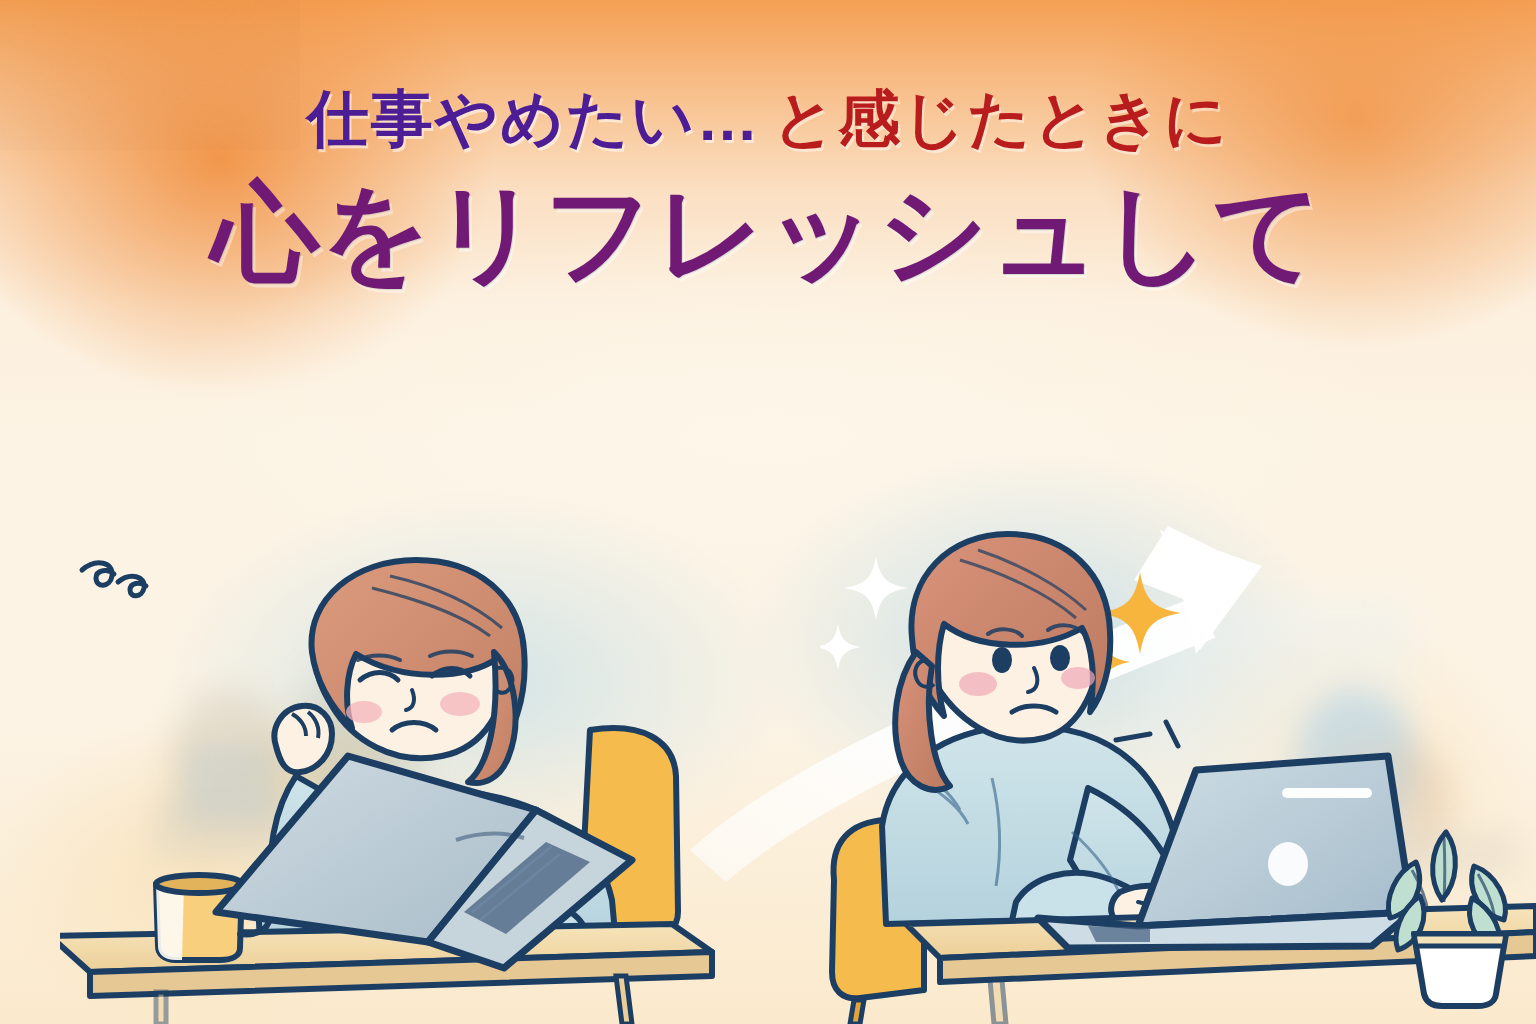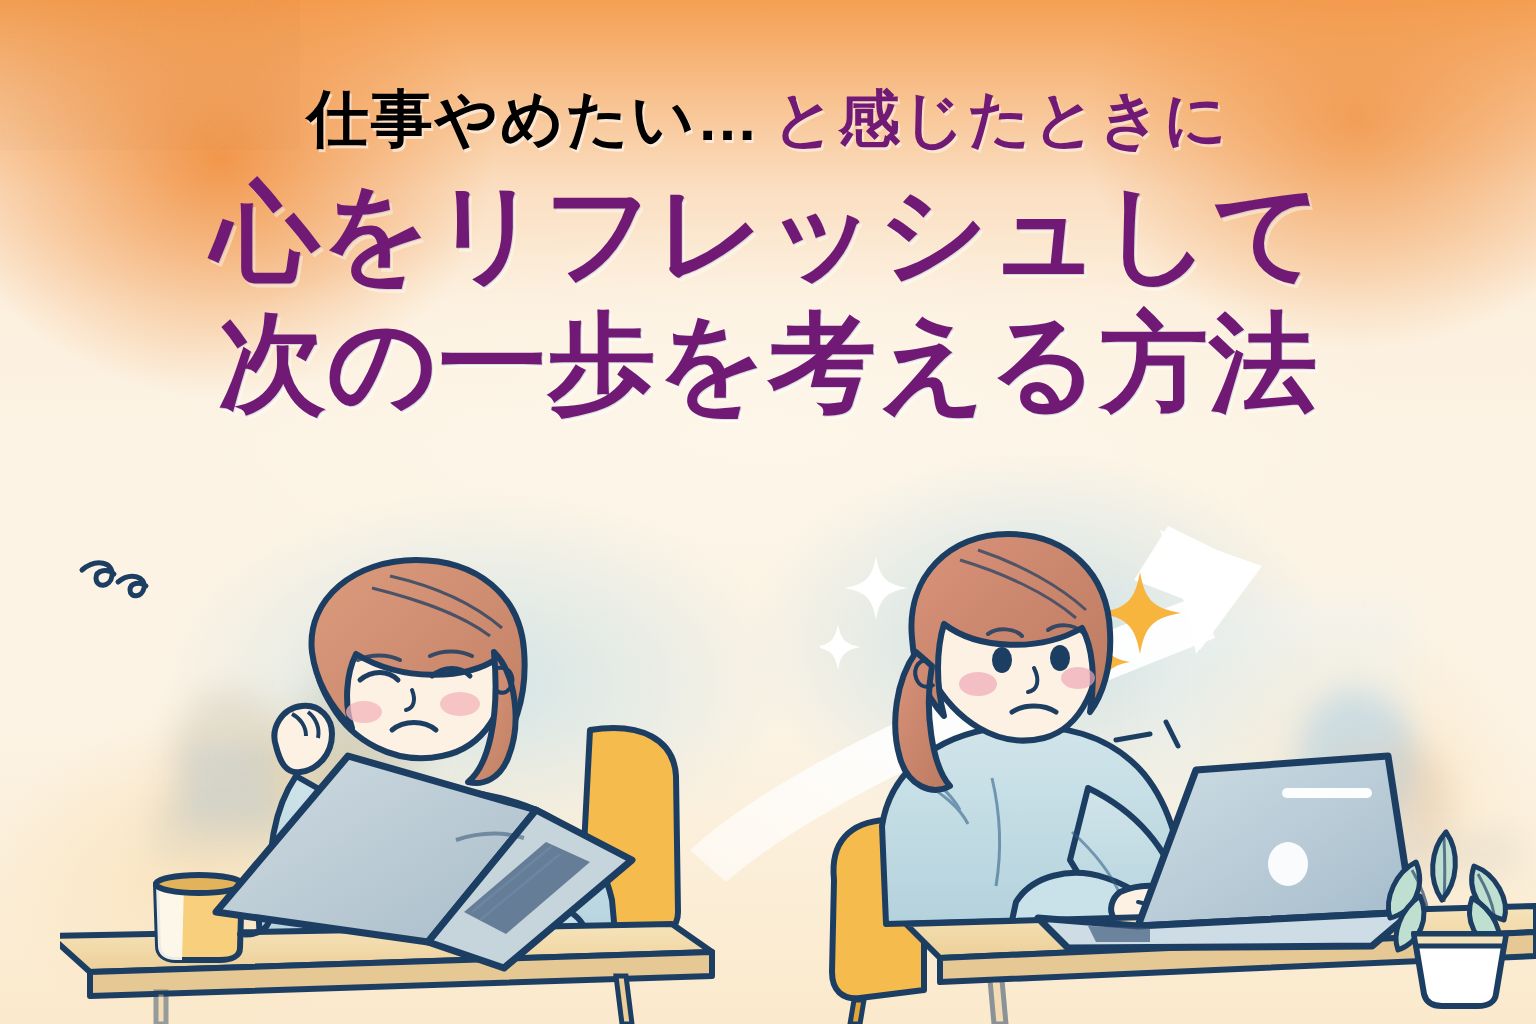--- a/index.html
+++ b/index.html
@@ -56,22 +56,22 @@
   .grain{
     position:absolute;inset:0;opacity:.22;mix-blend-mode:multiply;pointer-events:none;
   }
 
   
   .titlewrap{position:absolute;left:0;top:86px;width:1536px;text-align:center;z-index:30;}
   .line1{
     font-size:62px;font-weight:700;letter-spacing:2px;line-height:1.05;
     white-space:nowrap;
   }
-  .t-orange{color:#000000;text-shadow:2px 3px 0 rgba(255,255,255,.55);}
-  .t-navy{color:#701a75;text-shadow:2px 3px 0 rgba(255,255,255,.45);margin-left:12px;}
+  .t-orange{color:#4c1d95;text-shadow:2px 3px 0 rgba(255,255,255,.55);}
+  .t-navy{color:#b91c1c;text-shadow:2px 3px 0 rgba(255,255,255,.45);margin-left:12px;}
   .line2,.line3{
     color:#701a75;font-weight:900;letter-spacing:1px;
     text-shadow:3px 4px 0 rgba(255,255,255,.40), 1px 1px 0 rgba(20,70,115,.25);
     white-space:nowrap;
   }
   .line2{font-size:108px;line-height:1.22;margin-top:16px;}
   .line3{font-size:108px;line-height:1.18;}
 
   
   .arrow-layer{position:absolute;left:0;top:430px;width:1536px;height:480px;z-index:5;}
@@ -119,21 +119,20 @@
     <path d="M690,420 C790,330 980,250 1200,165 L1215,208 C1000,292 820,370 726,452 Z" fill="url(#arrGrad)"></path>
     <path d="M1168,96 L1258,140 L1196,224 L1186,170 L1134,150 Z" fill="#ffffff" opacity=".96"></path>
     <path d="M1160,100 L1262,136 L1200,220 Z" fill="#ffffff" opacity=".95"></path>
   </svg>
 
   <div class="titlewrap">
     <div class="line1">
       <span class="t-orange">仕事やめたい…</span><span class="t-navy">と感じたときに</span>
     </div>
     <div class="line2">心をリフレッシュして</div>
-    <div class="line3">次の一歩を考える方法</div>
   </div>
 
   <svg class="scene scene-left" viewBox="0 0 660 484">
     <defs>
       <linearGradient id="deskL" x1="0" y1="0" x2="0" y2="1">
         <stop offset="0%" stop-color="#f7e4bb"></stop>
           <stop offset="100%" stop-color="#eccf98"></stop>
       </linearGradient>
       <linearGradient id="lidL" x1="0" y1="0" x2="1" y2="1">
         <stop offset="0%" stop-color="#cfdbe2"></stop>

